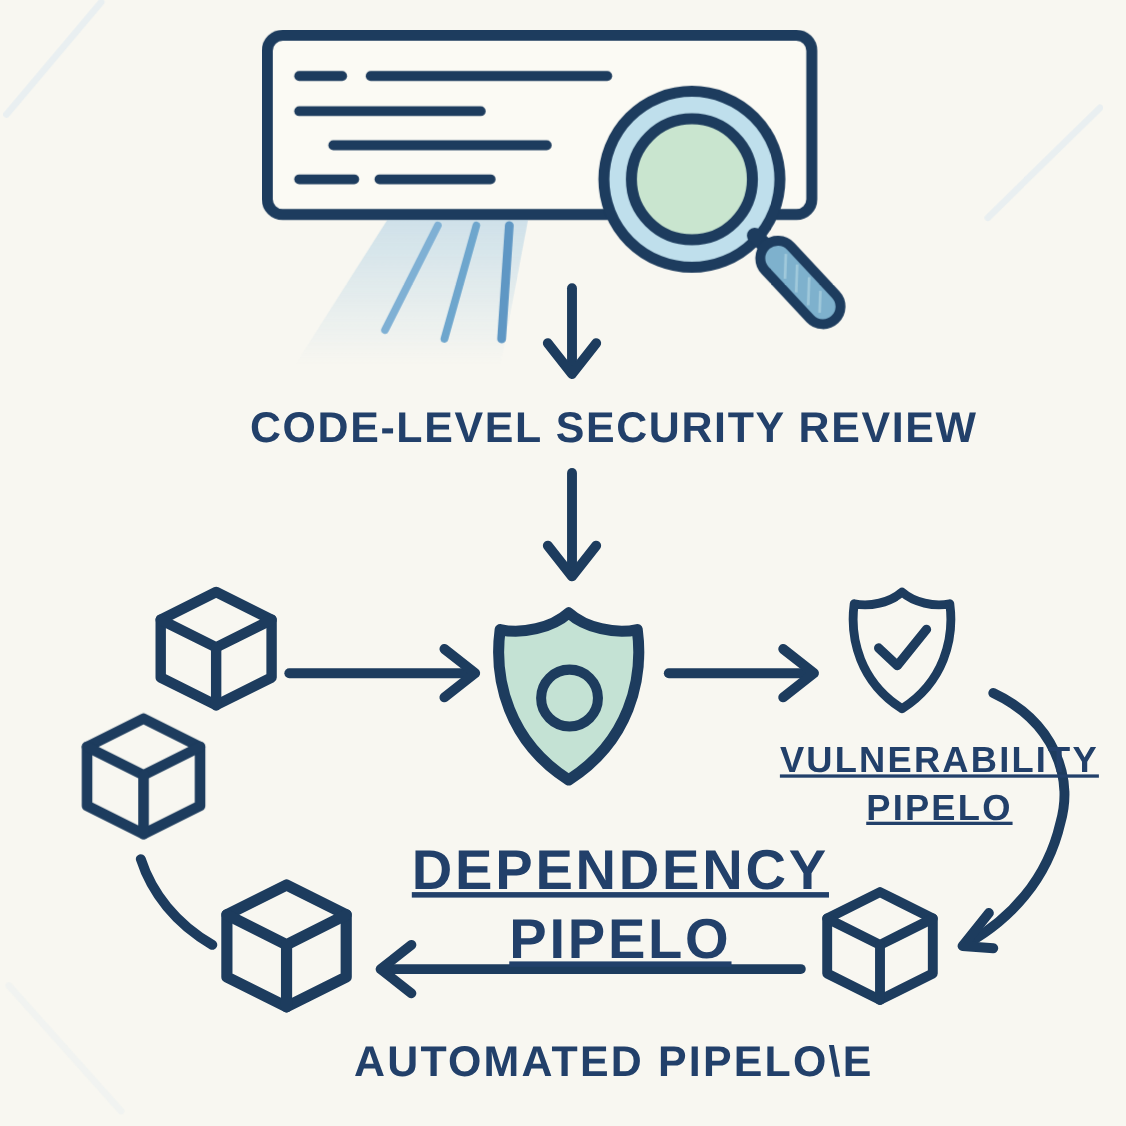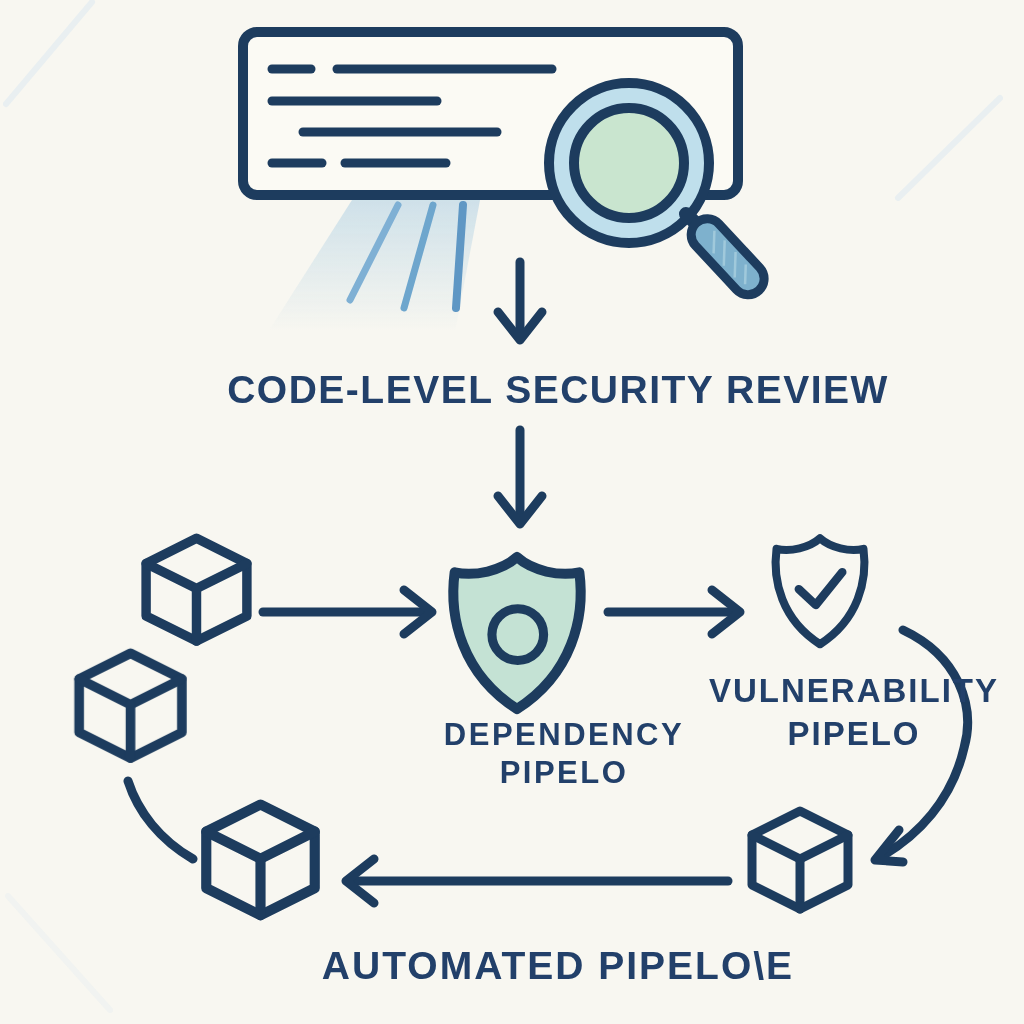--- a/index.html
+++ b/index.html
@@ -15,22 +15,22 @@
     position:absolute;
     color:#22406a;
     font-weight:700;
     text-align:center;
     line-height:1.24;
     white-space:nowrap;
     padding-left:46px;
   }
   .label span{display:block;}
   #title-label{left:0;top:366px;width:1024px;font-size:39px;letter-spacing:1.5px;}
-  #vuln-label{left:642px;top:670px;width:332px;font-size:33px;letter-spacing:2px;line-height:1.3;}
-  #dep-label{left:317px;top:716px;width:402px;font-size:31px;letter-spacing:2.5px;}
+  #vuln-label{left:642px;top:670px;width:332px;font-size:33px;letter-spacing:2px;line-height:1.3;text-decoration:underline;}
+  #dep-label{left:317px;top:759px;width:402px;font-size:51px;letter-spacing:2.5px;text-decoration:underline;}
   #pipeline-label{left:0;top:942px;width:1024px;font-size:39px;letter-spacing:2px;}
 </style>
 </head>
 <body>
 
 <div class="canvas">
 
 <svg width="1024" height="1024" viewBox="0 0 1024 1024">
   <defs>
     <linearGradient id="beamGrad" x1="0" y1="0" x2="0" y2="1">

